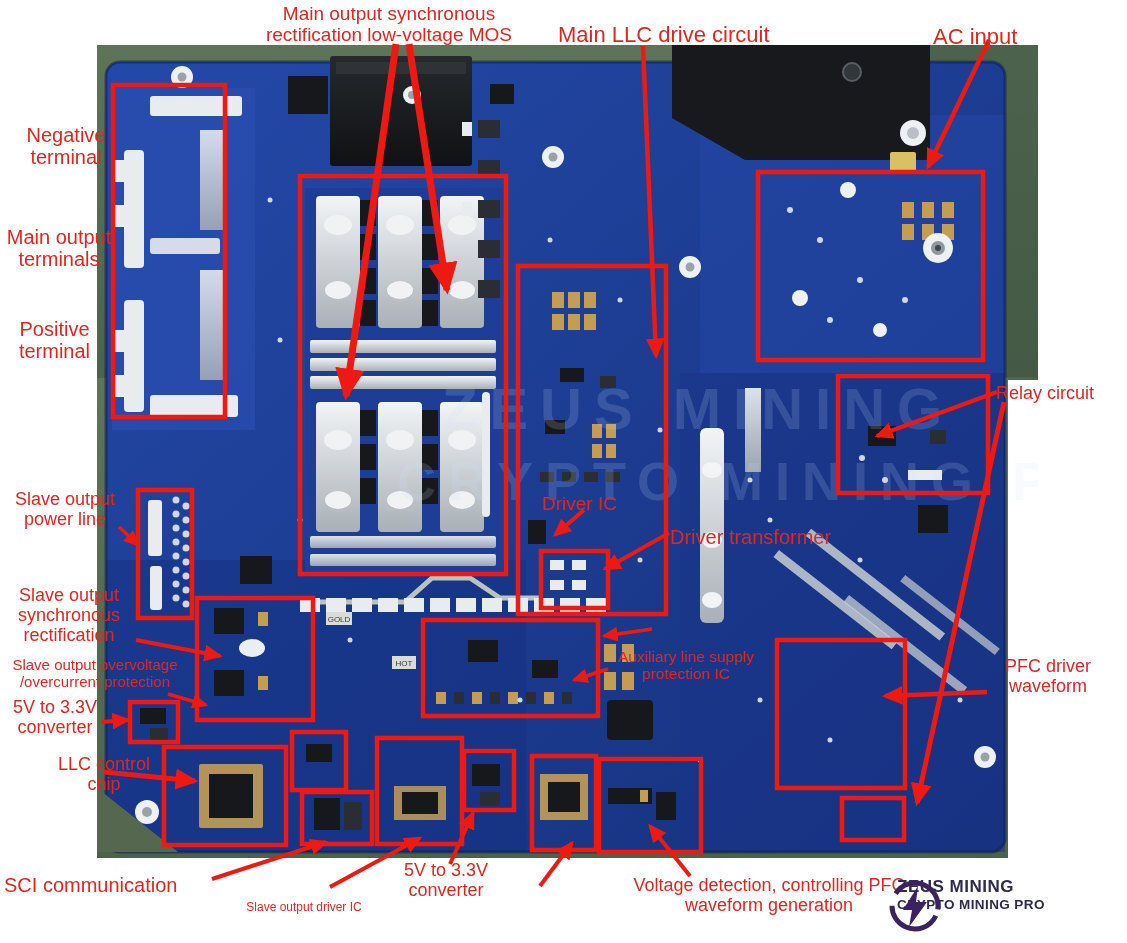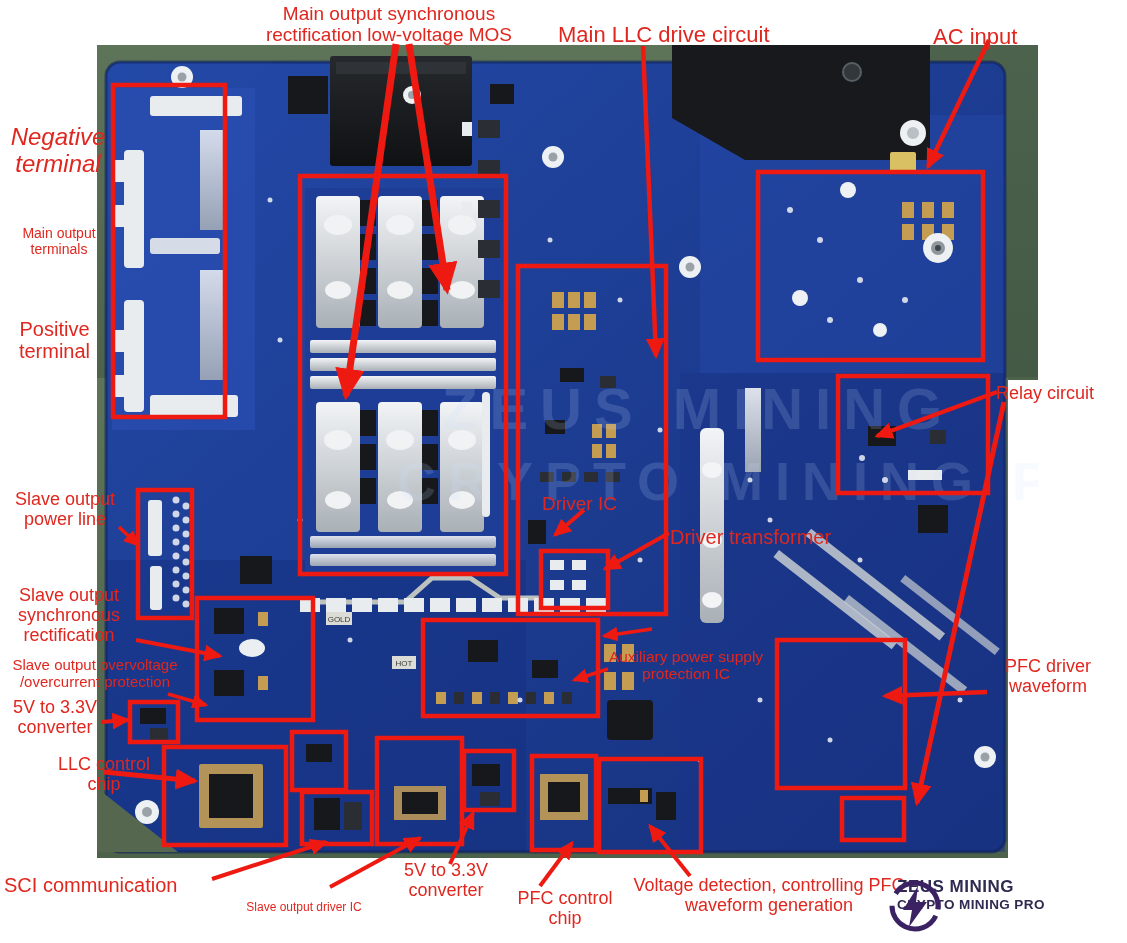--- a/index.html
+++ b/index.html
@@ -374,36 +374,35 @@
       <line class="aline" x1="584" y1="510" x2="555" y2="535" stroke-width="4" marker-end="url(#ah)"></line>
       <line class="aline" x1="669" y1="533" x2="605" y2="569" stroke-width="4" marker-end="url(#ah)"></line>
       <line class="aline" x1="652" y1="629" x2="604" y2="636" stroke-width="3.5" marker-end="url(#ah)"></line>
       <line class="aline" x1="608" y1="669" x2="574" y2="680" stroke-width="3.5" marker-end="url(#ah)"></line>
     </g>
   </svg>
 
   <div class="lbl c" style="left:243px;top:3px;width:292px;font-size:19px;">Main output synchronous rectification low-voltage MOS</div>
   <div class="lbl nw" style="left:558px;top:15px;font-size:22px;">Main LLC drive circuit</div>
   <div class="lbl nw" style="left:933px;top:17px;font-size:22px;">AC input</div>
-  <div class="lbl c" style="left:2px;top:124px;width:112px;font-size:24px;font-style:italic;">Negative terminal</div>
-  <div class="lbl c" style="left:0px;top:226px;width:118px;font-size:14px;">Main output terminals</div>
+  <div class="lbl c" style="left:10px;top:124px;width:112px;font-size:20px;">Negative terminal</div>
+  <div class="lbl c" style="left:0px;top:226px;width:118px;font-size:20px;">Main output terminals</div>
   <div class="lbl c" style="left:2px;top:318px;width:105px;font-size:20px;">Positive terminal</div>
   <div class="lbl c" style="left:2px;top:489px;width:126px;font-size:18px;">Slave output power line</div>
   <div class="lbl c" style="left:4px;top:585px;width:130px;font-size:18px;">Slave output synchronous rectification</div>
   <div class="lbl c" style="left:0px;top:657px;width:190px;font-size:15px;">Slave output overvoltage /overcurrent protection</div>
   <div class="lbl c" style="left:0px;top:697px;width:110px;font-size:18px;">5V to 3.3V converter</div>
   <div class="lbl c" style="left:0px;top:754px;width:112px;font-size:18px;padding-left:48px;">LLC control chip</div>
   <div class="lbl nw" style="left:4px;top:866px;font-size:20px;">SCI communication</div>
   <div class="lbl c" style="left:240px;top:885px;width:128px;font-size:12px;margin-top:16px;">Slave output driver IC</div>
   <div class="lbl c" style="left:392px;top:860px;width:108px;font-size:18px;">5V to 3.3V converter</div>
-  <div class="lbl c" style="left:504px;top:888px;width:122px;font-size:18px;">PFC control chip</div>
   <div class="lbl c" style="left:628px;top:875px;width:282px;font-size:18px;">Voltage detection, controlling PFC waveform generation</div>
   <div class="lbl nw" style="left:542px;top:485px;font-size:19px;">Driver IC</div>
   <div class="lbl nw" style="left:670px;top:518px;font-size:20px;">Driver transformer</div>
-  <div class="lbl c" style="left:600px;top:648px;width:172px;font-size:15.5px;">Auxiliary power supply protection IC</div>
+  <div class="lbl c" style="left:600px;top:648px;width:172px;font-size:15.5px;">Auxiliary line supply protection IC</div>
   <div class="lbl nw" style="left:996px;top:375px;font-size:18px;">Relay circuit</div>
   <div class="lbl c" style="left:982px;top:656px;width:132px;font-size:18px;">PFC driver waveform</div>
 
   <div id="logo">
     <svg width="54" height="58" viewBox="0 0 54 58">
       <circle cx="26" cy="29" r="23" fill="none" stroke="#3b2363" stroke-width="5" stroke-dasharray="62 13" transform="rotate(25 26 29)"></circle>
       <path d="M29,9 L14,33 L23,33 L20,50 L38,25 L27,25 Z" fill="#3b2363"></path>
     </svg>
     <div class="ltxt">
       <div class="l1">ZEUS MINING</div>

